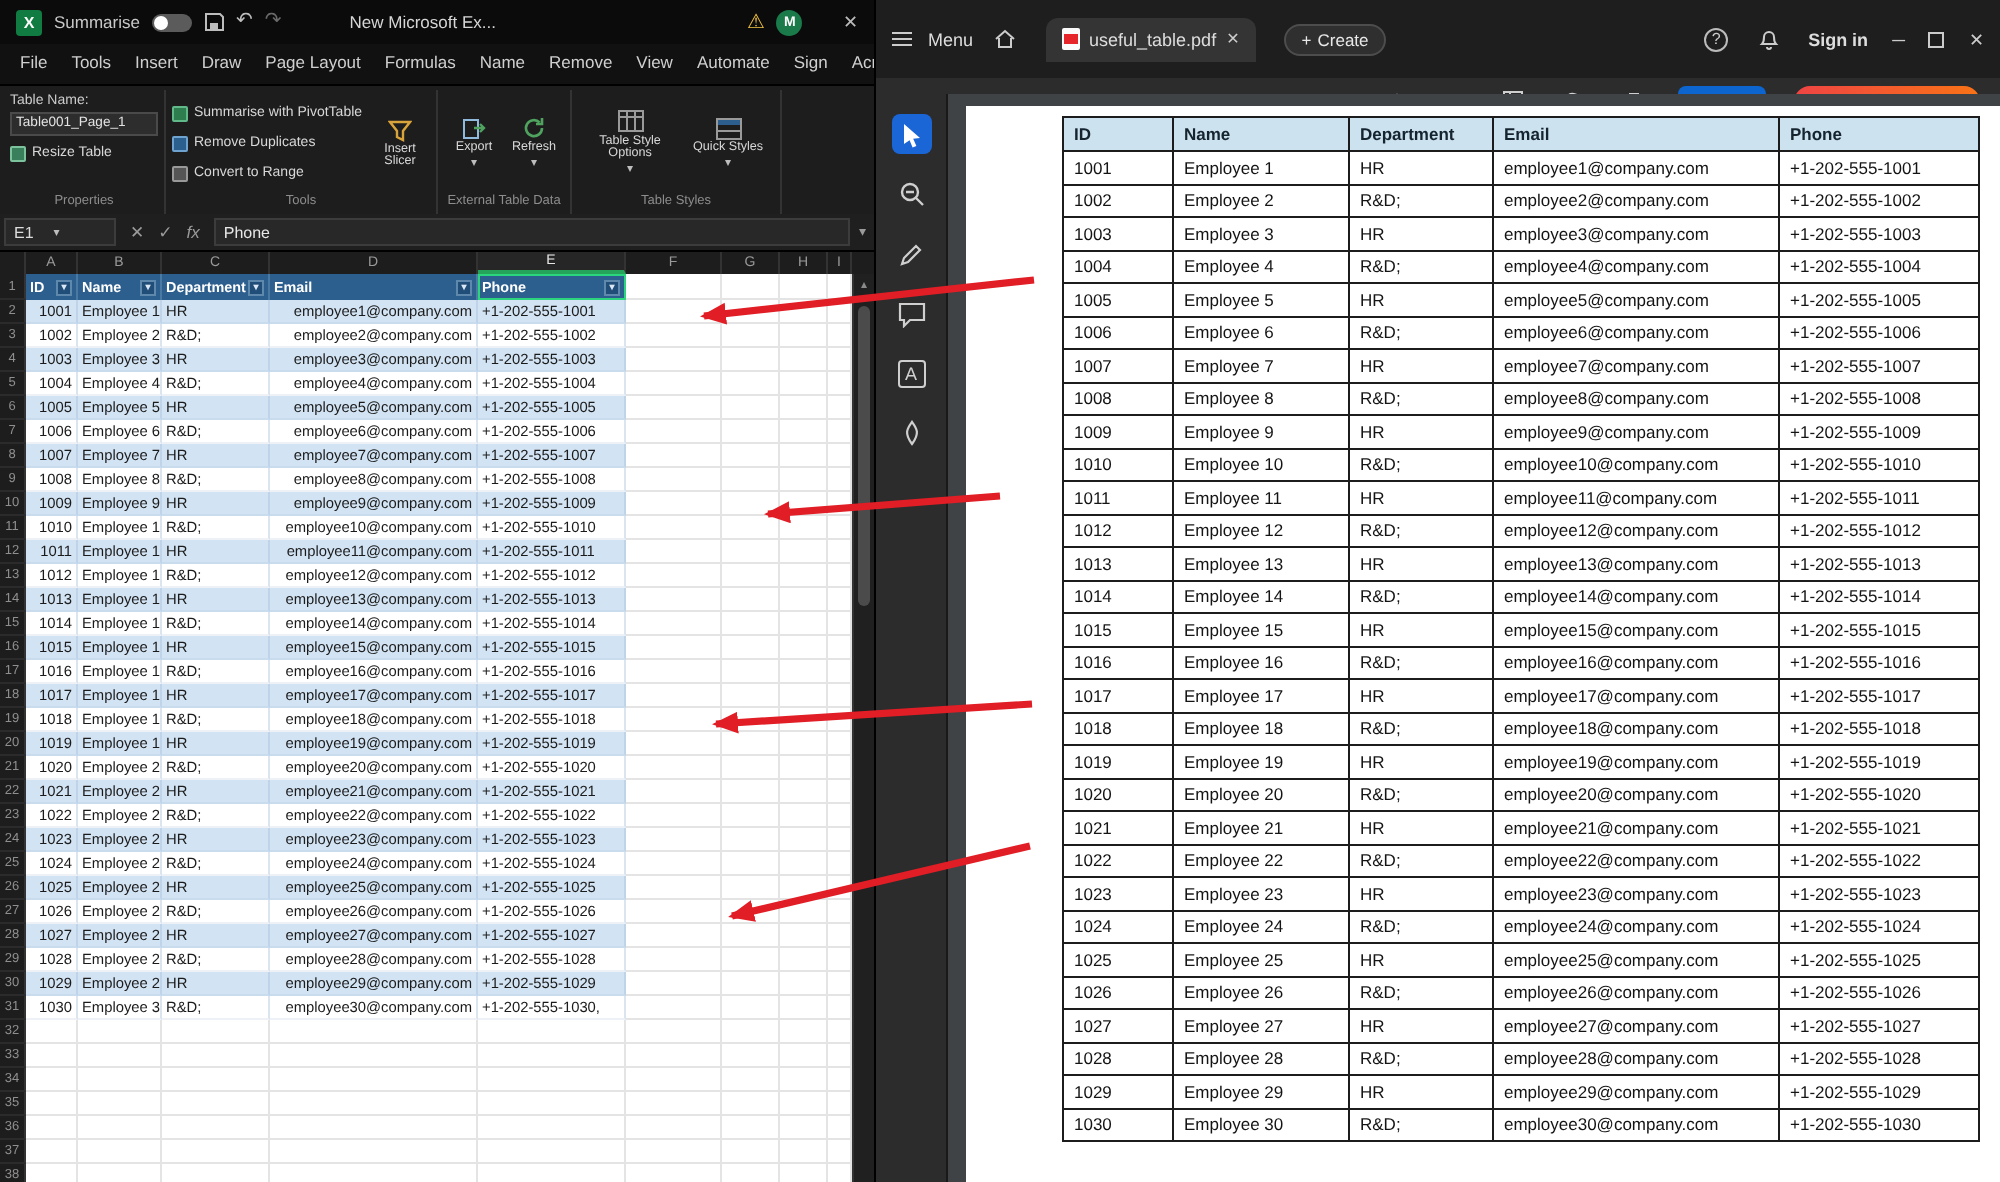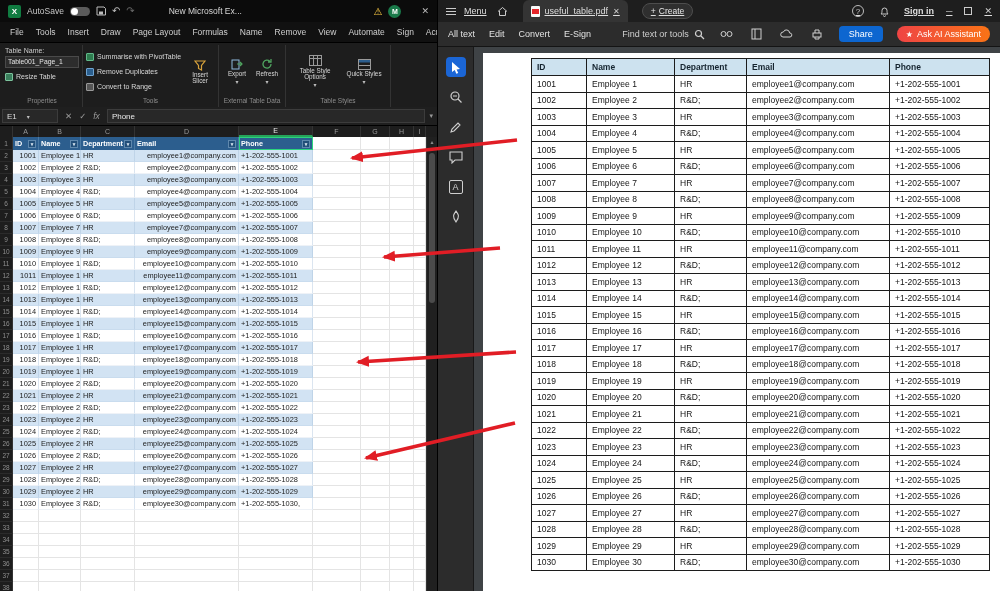--- a/index.html
+++ b/index.html
@@ -11,21 +11,21 @@
   .xl-title{height:22px;background:#0b0b0b;display:flex;align-items:center;gap:6px;padding:0 8px;color:#c8c8c8;font-size:8.5px;}
   .xl-logo{width:13px;height:13px;background:#107c41;color:#fff;font-size:8px;font-weight:bold;display:flex;align-items:center;justify-content:center;border-radius:2px;}
   .toggle{width:20px;height:9px;background:#5b5b5b;border-radius:5px;position:relative;display:inline-block;}
   .toggle .knob{position:absolute;left:1px;top:1px;width:7px;height:7px;border-radius:50%;background:#fff;}
   .tb-ic{color:#bdbdbd;font-size:10px;line-height:10px;}
   .tb-ic.dim{color:#6a6a6a;}
   .xl-doc-title{margin-left:28px;color:#d6d6d6;white-space:nowrap;}
   .warn{margin-left:auto;color:#f5c542;font-size:10px;}
   .avatar{width:13px;height:13px;border-radius:50%;background:#1a7a4a;color:#fff;font-size:7px;display:flex;align-items:center;justify-content:center;font-weight:bold;}
   .xl-close{margin-left:14px;color:#bbb;font-size:9px;}
-  .xl-tabs{height:21px;background:#111;display:flex;align-items:center;padding:0 4px;border-bottom:1px solid #000;}
+  .xl-tabs{height:21px;background:#111;display:flex;align-items:flex-start;padding:0 4px;border-bottom:1px solid #000;}
   .rtab{font-size:8.5px;color:#cfcfcf;padding:4px 6px 5px 6px;white-space:nowrap;}
   .rtab.active{background:#262626;color:#fff;border-bottom:2px solid #25a35a;}
   .xl-ribbon{height:64px;background:#1d1d1d;display:flex;align-items:stretch;padding:2px 2px 0 2px;}
   .rgroup{display:flex;flex-direction:column;border-right:1px solid #333;padding:2px 3px 1px 3px;}
   .rg-body{flex:1;display:flex;}
   .rg-label{font-size:6.5px;color:#8d8d8d;text-align:center;padding:1px 0 2px 0;white-space:nowrap;}
   .tn-col{display:flex;flex-direction:column;gap:2px;}
   .tn-label{font-size:7px;color:#cdcdcd;}
   .tn-input{width:74px;height:12px;background:#2d2d2d;border:1px solid #4a4a4a;color:#e3e3e3;font-size:6.8px;line-height:10px;padding:0 2px;overflow:hidden;white-space:nowrap;}
   .rsmall{display:flex;align-items:center;gap:3px;font-size:7px;color:#d8d8d8;height:13px;white-space:nowrap;}
@@ -59,21 +59,21 @@
   .xl-cell.th{background:#2c5e8e;color:#fff;font-weight:bold;font-size:7.2px;justify-content:space-between;border-right:1px solid #49false;border-right:1px solid #4a79a3;}
   .xl-cell.selcell{outline:1px solid #2bd47d;outline-offset:-1px;}
   .filter{width:8px;height:8px;background:#214e79;border:1px solid #5f88ad;color:#dce8f3;font-size:5px;line-height:6px;display:flex;align-items:center;justify-content:center;flex:none;}
   .th-label{overflow:hidden;}
   .vscroll{position:absolute;right:0;top:11px;bottom:0;width:11px;background:#202020;border-left:1px solid #333;}
   .vscroll .thumb{position:absolute;left:2px;right:2px;top:16px;height:150px;background:#4b4b4b;border-radius:4px;}
   .vscroll .up{position:absolute;top:1px;left:0;right:0;text-align:center;color:#8a8a8a;font-size:6px;}
 
   
   .acrobat{position:absolute;left:437px;top:0;width:563px;height:591px;background:#3f4346;border-left:1px solid #000;}
-  .ac-top{height:22px;background:#1e1e1e;display:flex;align-items:center;padding:0 8px;gap:8px;color:#ddd;font-size:9px;text-decoration:underline;}
+  .ac-top{height:39px;background:#1e1e1e;display:flex;align-items:center;padding:0 8px;gap:8px;color:#ddd;font-size:9px;}
   .burger{width:10px;height:7px;border-top:1px solid #ccc;border-bottom:1px solid #ccc;position:relative;}
   .burger:before{content:"";position:absolute;left:0;right:0;top:2px;border-top:1px solid #ccc;}
   .ac-tab{height:22px;display:flex;align-items:center;gap:5px;background:#343434;padding:0 8px;border-radius:6px 6px 0 0;margin-left:4px;}
   .pdf-ic{width:9px;height:11px;background:#fafafa;border-radius:1px;position:relative;}
   .pdf-ic:before{content:"";position:absolute;left:1px;right:1px;top:3px;height:5px;background:#e5252a;}
   .ac-create{display:flex;align-items:center;gap:3px;background:#2f2f2f;border:1px solid #4d4d4d;border-radius:9px;padding:2px 8px;font-size:8.5px;color:#e8e8e8;margin-left:6px;}
   .ac-top-right{margin-left:auto;display:flex;align-items:center;gap:12px;}
   .qmark{width:12px;height:12px;border:1px solid #bbb;border-radius:50%;color:#ccc;font-size:8px;display:flex;align-items:center;justify-content:center;}
   .winbtn{color:#ccc;font-size:9px;}
   .maxbox{width:8px;height:8px;border:1px solid #ccc;display:inline-block;}
@@ -99,21 +99,21 @@
 </style>
 </head>
 <body>
 
 <div id="stage">
 
   <section class="excel">
 
     <div class="xl-title">
       <span class="xl-logo">X</span>
-      <span>AutoSave</span>
+      <span>Summarise</span>
       <span class="toggle">
           <span class="knob"></span>
         </span>
       <span class="tb-ic">
         <svg class="ico" width="10" height="10" viewBox="0 0 10 10">
             <path d="M1 1h7l1.5 1.5V9H1z" fill="none" stroke="#bdbdbd" stroke-width="1"></path>
             <rect x="3" y="5.5" width="4" height="3" fill="#bdbdbd"></rect>
           </svg>
       </span>
       <span class="tb-ic">↶</span>

